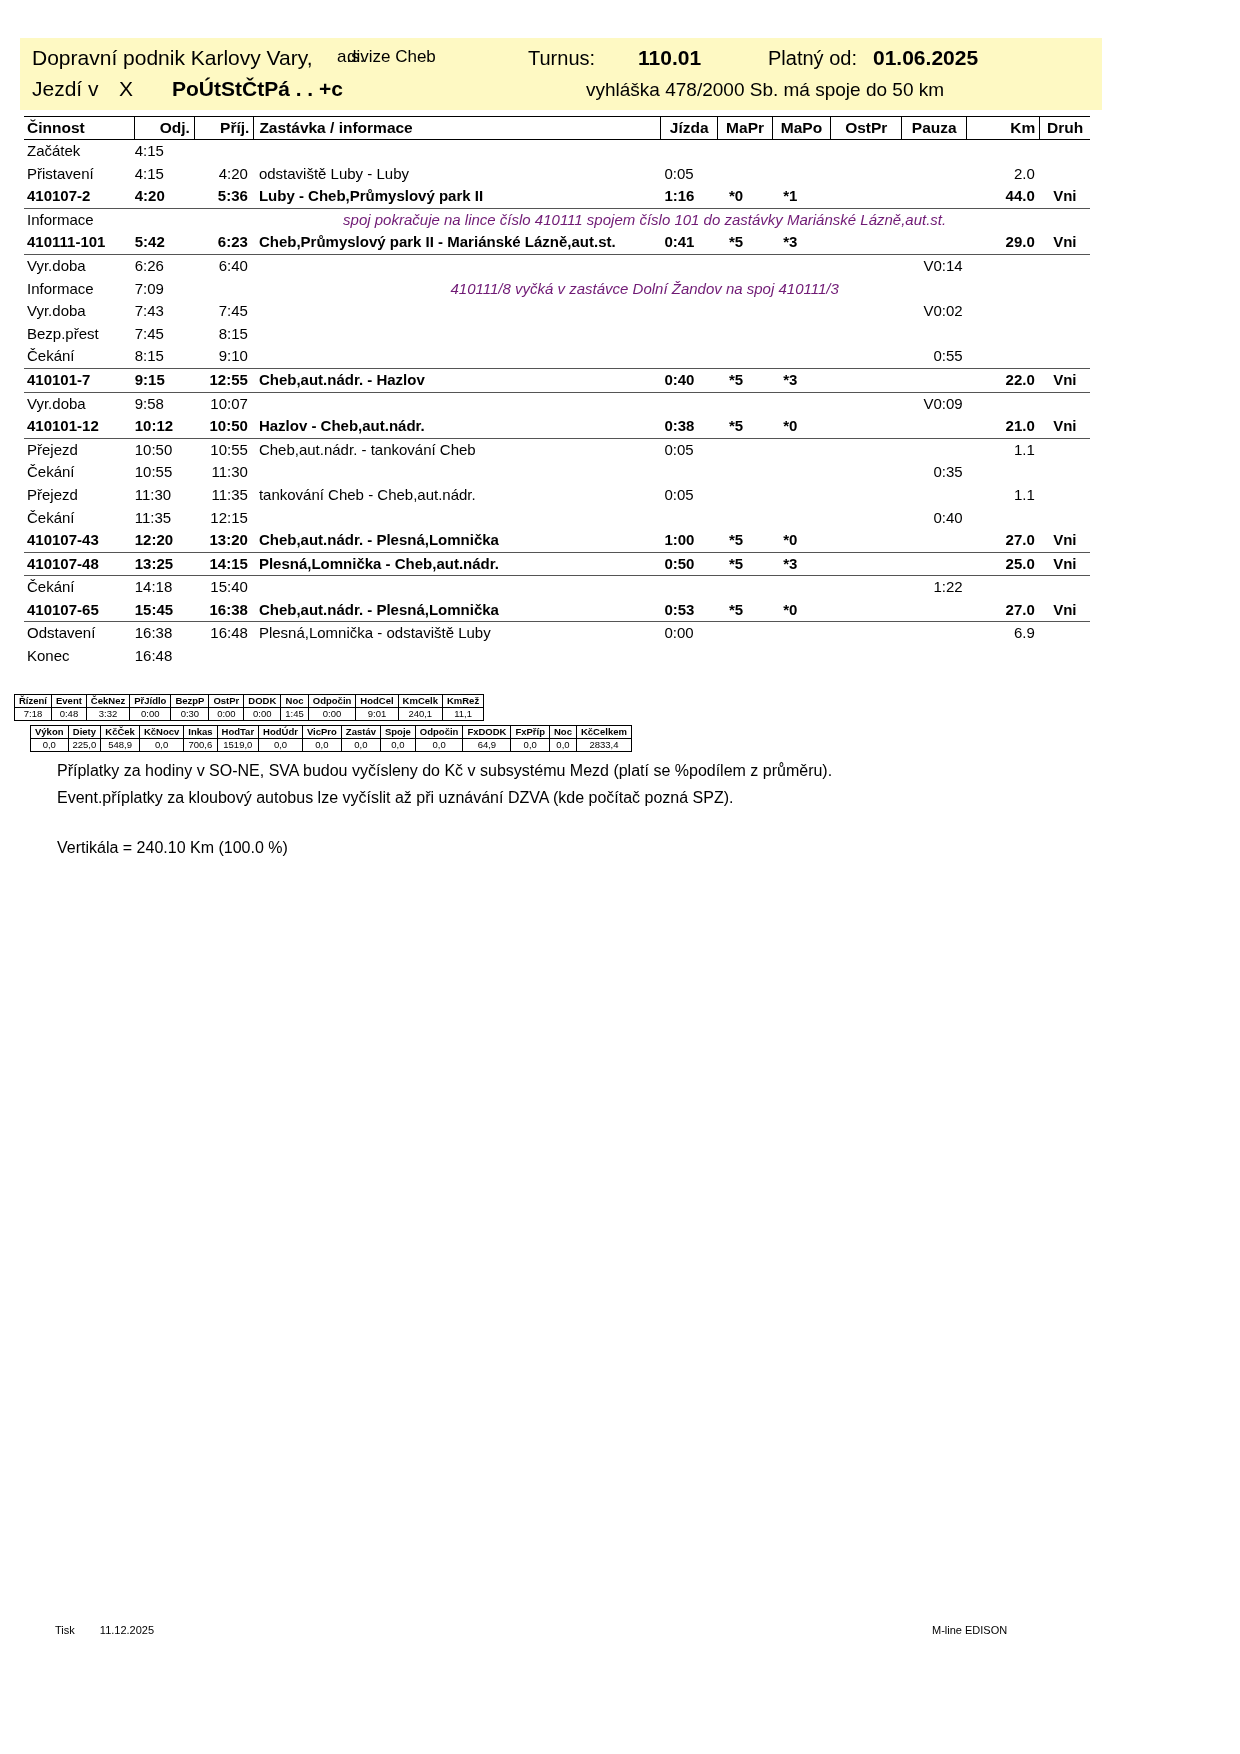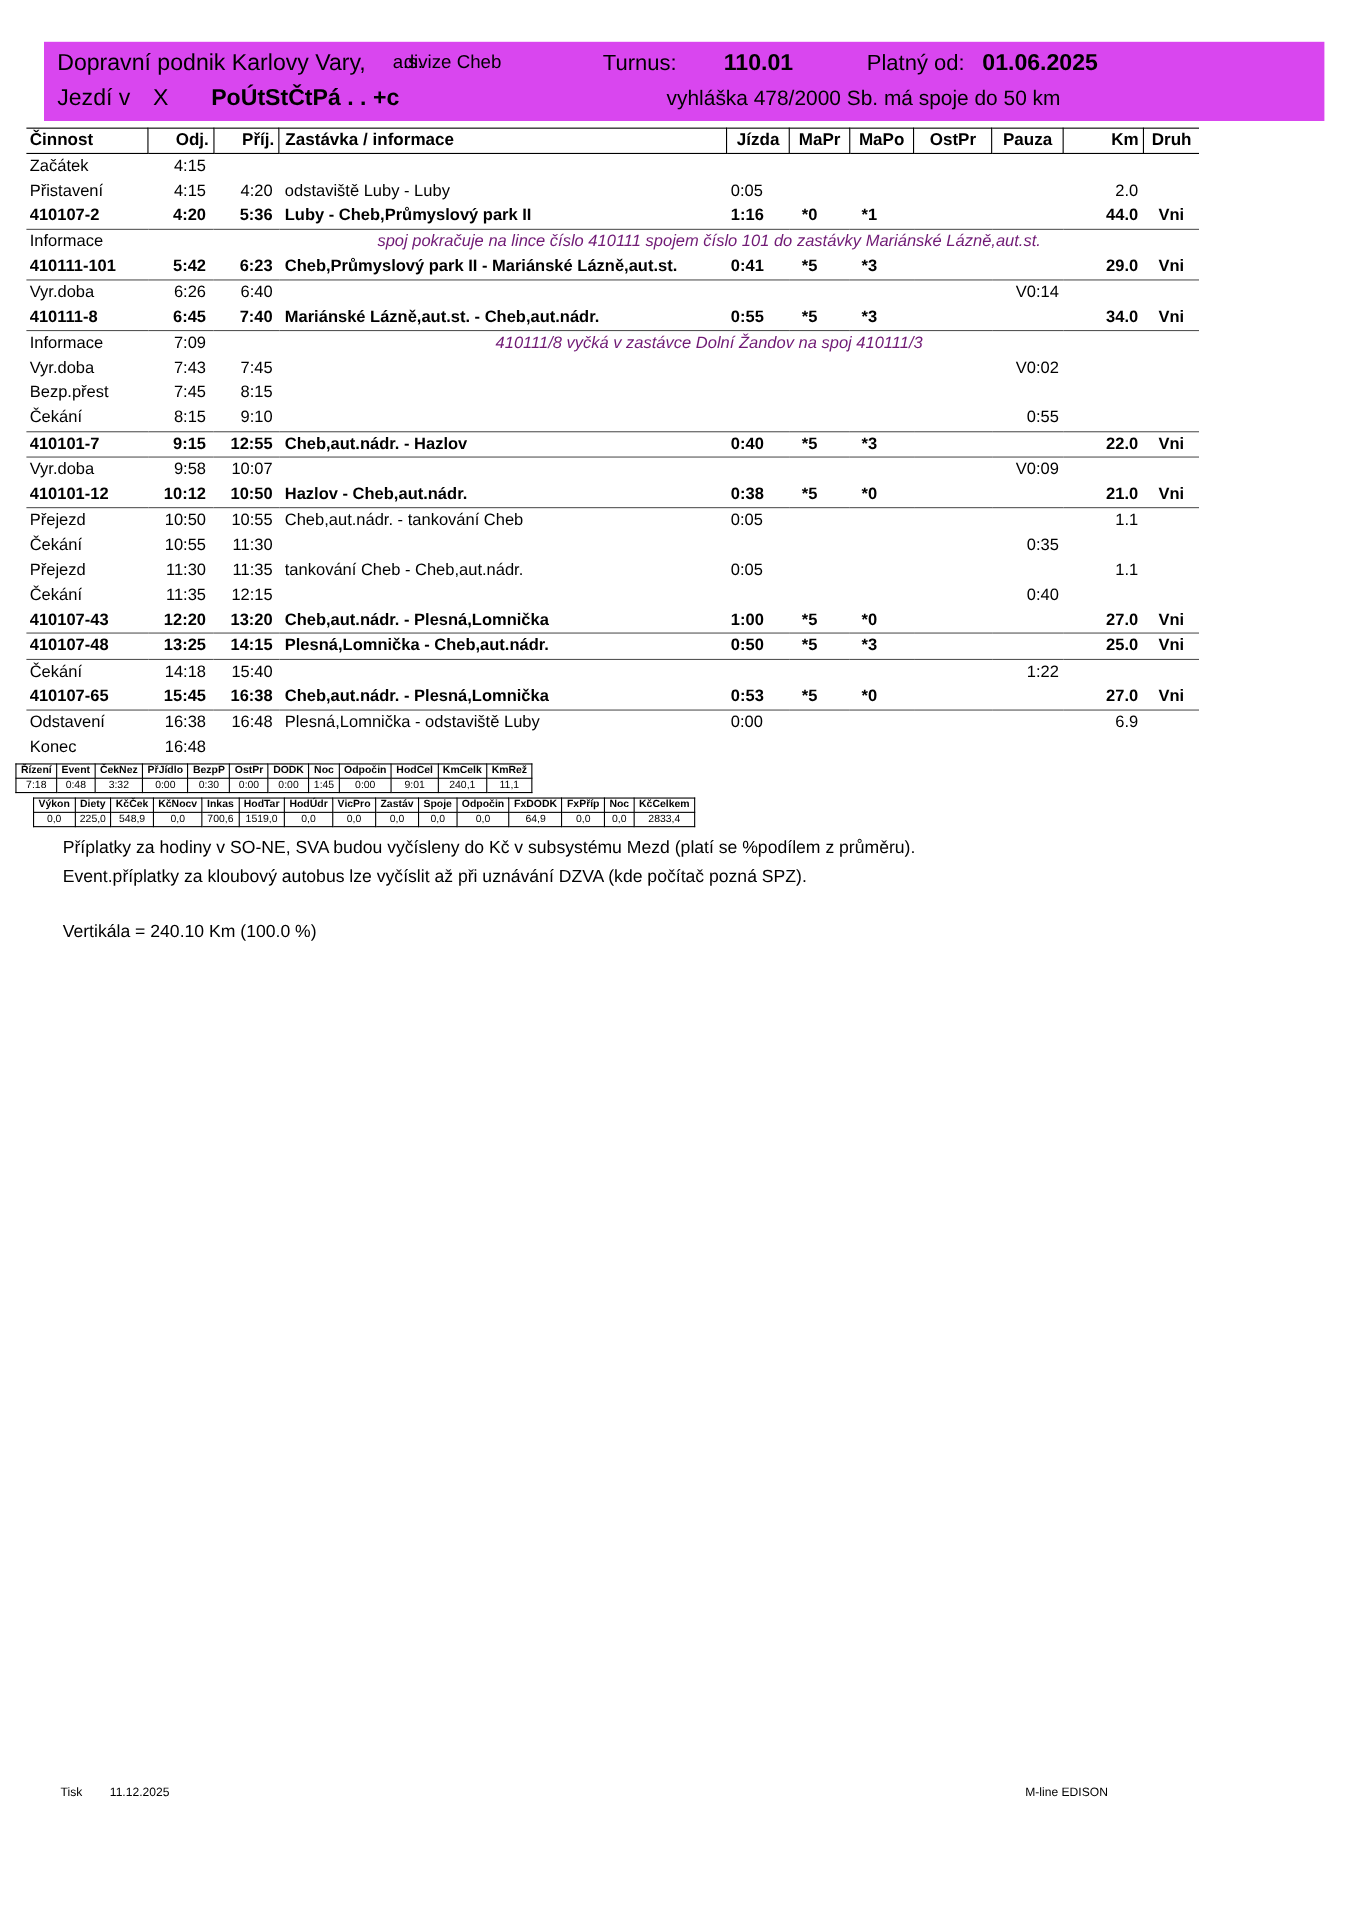--- a/index.html
+++ b/index.html
@@ -17,25 +17,25 @@
   .page {
     position: relative;
     width: 1240px;
     height: 1754px;
     box-sizing: border-box;
   }
 
   
   .banner {
     position: absolute;
-    left: 40px;
+    left: 20px;
     top: 38px;
-    width: 1164px;
+    width: 1082px;
     height: 72px;
-    background: #d946ef;
+    background: #fef9c3;
   }
   .banner-line {
     position: absolute;
     left: 0;
     width: 100%;
     height: 30px;
   }
   .bl1 { top: 8px; }
   .bl2 { top: 39px; }
 
@@ -137,21 +137,21 @@
   .main-table thead th.th-first { border-left: 0; text-align: left; padding-left: 3px; }
   .main-table thead th.th-last  { border-right: 0; text-align: center; }
   .main-table thead th.th-zast  { text-align: left; padding-left: 5px; }
   .main-table thead th.th-num   { text-align: right; padding-right: 4px; }
 
   .main-table tbody td {
     height: 22.6px;
     line-height: 22.6px;
   }
   td.c-cinnost { padding-left: 3px; text-align: left; }
-  td.c-odj     { text-align: right; padding-right: 7px; }
+  td.c-odj     { padding-right: 7px; }
   td.c-prij    { text-align: right; padding-right: 6px; }
   td.c-zast    { padding-left: 5px; text-align: left; }
   td.c-jizda   { text-align: left; padding-left: 4px; }
   td.c-mapr,
   td.c-mapo    { text-align: left; padding-left: 11px; }
   td.c-ostpr   { text-align: right; padding-right: 5px; }
   td.c-pauza   { text-align: right; padding-right: 4px; }
   td.c-km      { text-align: right; padding-right: 5px; }
   td.c-druh    { text-align: center; }
 
@@ -335,33 +335,20 @@
           <td class="c-prij">6:40</td>
           <td class="c-zast"></td>
           <td class="c-jizda"></td>
           <td class="c-mapr"></td>
           <td class="c-mapo"></td>
           <td class="c-ostpr"></td>
           <td class="c-pauza">V0:14</td>
           <td class="c-km"></td>
           <td class="c-druh"></td>
         </tr>
-        <tr class="bold rule-bot">
-          <td class="c-cinnost">410111-8</td>
-          <td class="c-odj">6:45</td>
-          <td class="c-prij">7:40</td>
-          <td class="c-zast">Mariánské Lázně,aut.st. - Cheb,aut.nádr.</td>
-          <td class="c-jizda">0:55</td>
-          <td class="c-mapr">*5</td>
-          <td class="c-mapo">*3</td>
-          <td class="c-ostpr"></td>
-          <td class="c-pauza"></td>
-          <td class="c-km">34.0</td>
-          <td class="c-druh">Vni</td>
-        </tr>
         <tr class="">
           <td class="c-cinnost">Informace</td>
           <td class="c-odj">7:09</td>
           <td class="info-text info-left" colspan="9">410111/8 vyčká v zastávce Dolní Žandov na spoj 410111/3</td>
         </tr>
         <tr class="">
           <td class="c-cinnost">Vyr.doba</td>
           <td class="c-odj">7:43</td>
           <td class="c-prij">7:45</td>
           <td class="c-zast"></td>

